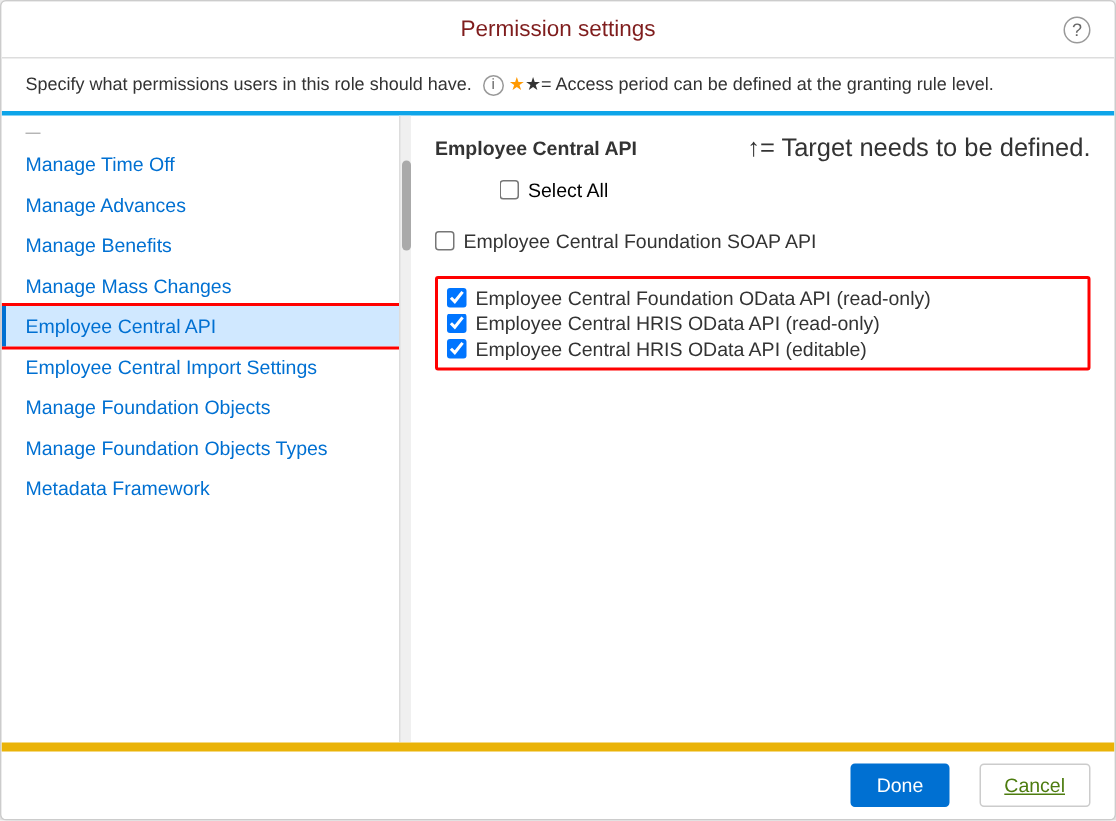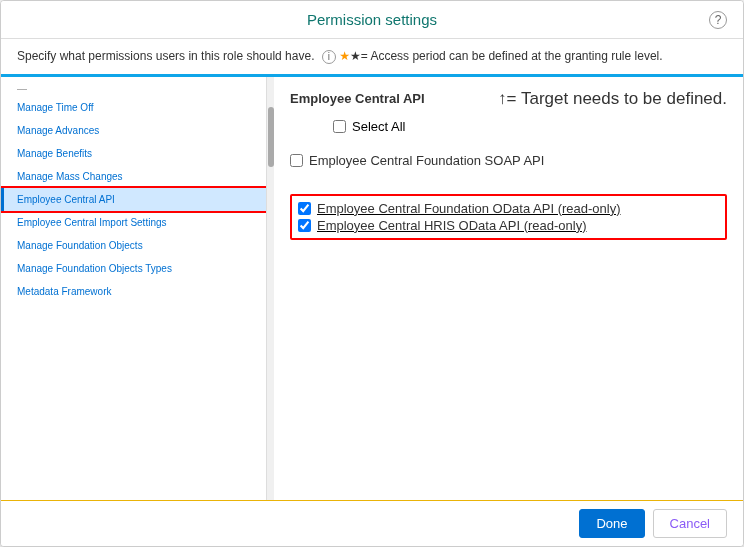--- a/index.html
+++ b/index.html
@@ -28,21 +28,21 @@
       align-items: center;
       justify-content: center;
       padding: 10px 16px;
       border-bottom: 1px solid #ddd;
       position: relative;
       background: #fff;
     }
     .dialog-title {
       font-size: 15px;
       font-weight: normal;
-      color: #0f766e;
+      color: #7f1d1d;
     }
     .help-icon {
       position: absolute;
       right: 16px;
       width: 18px;
       height: 18px;
       border: 1px solid #999;
       border-radius: 50%;
       display: flex;
       align-items: center;
@@ -66,21 +66,21 @@
     .info-bar .star { color: #f90; }
     .content-area {
       display: flex;
       flex: 1;
       overflow: hidden;
     }
     .sidebar-item {
       padding: 6px 16px;
       color: #0070d2;
       cursor: pointer;
-      font-size: 10px;
+      font-size: 13px;
       text-decoration: none;
       display: block;
       white-space: nowrap;
       overflow: hidden;
       text-overflow: ellipsis;
     }
     .sidebar-item.active {
       background: #d0e8ff;
       color: #0070d2;
       font-weight: normal;
@@ -111,61 +111,61 @@
       color: #333;
     }
     .select-all-row {
       display: flex;
       align-items: center;
       margin-bottom: 6px;
       font-size: 13px;
       padding-left: 43px;
     }
     .select-all-row input { margin-right: 6px; }
-    .permission-list { display: flex; flex-direction: column; gap: 20px; margin-top: 17px; }
+    .permission-list { display: flex; flex-direction: column; gap: 10px; margin-top: 17px; }
     .permission-item {
       display: flex;
       align-items: center;
       font-size: 13px;
       color: #333;
       padding: 2px 0;
     }
     .permission-item input { margin-right: 6px; flex-shrink: 0; }
     .highlighted-group {
       border: 2px solid red;
       padding: 4px 6px;
       margin: 4px 0;
       border-radius: 2px;
-      text-decoration: underline;
     }
     .highlighted-group .permission-item { padding: 1px 0; }
     .dialog-footer {
       display: flex;
       justify-content: flex-end;
       align-items: center;
       padding: 8px 16px;
-      border-top: 1px solid #eab308;
-      background: #fff;
-      gap: 8px;
+      border-top: 6px solid #eab308;
+      background: #fff;
+      gap: 20px;
     }
     .btn {
       padding: 6px 16px;
       font-size: 13px;
       border-radius: 3px;
       cursor: pointer;
       border: 1px solid #ccc;
     }
     .btn-primary {
       background: #0070d2;
       color: #fff;
       border-color: #0070d2;
     }
     .btn-secondary {
       background: #fff;
-      color: #8b5cf6;
+      color: #4d7c0f;
+      text-decoration: underline;
     }
     .info-icon {
       display: inline-flex;
       align-items: center;
       justify-content: center;
       width: 14px;
       height: 14px;
       border: 1px solid #999;
       border-radius: 50%;
       font-size: 10px;
@@ -262,20 +262,24 @@
             </div>
             <div class="highlighted-group">
               <div class="permission-item">
                 <input type="checkbox" checked="" style="">
                 <span>Employee Central Foundation OData API (read-only)</span>
               </div>
               <div class="permission-item">
                 <input type="checkbox" checked="" style="">
                 <span>Employee Central HRIS OData API (read-only)</span>
               </div>
+              <div class="permission-item">
+                <input type="checkbox" checked="" style="">
+                <span>Employee Central HRIS OData API (editable)</span>
+              </div>
             </div>
           </div>
       </div>
     </div>
   </div>
 
   <div class="dialog-footer">
     <button class="btn btn-primary">Done</button>
     <button class="btn btn-secondary">Cancel</button>
   </div>

